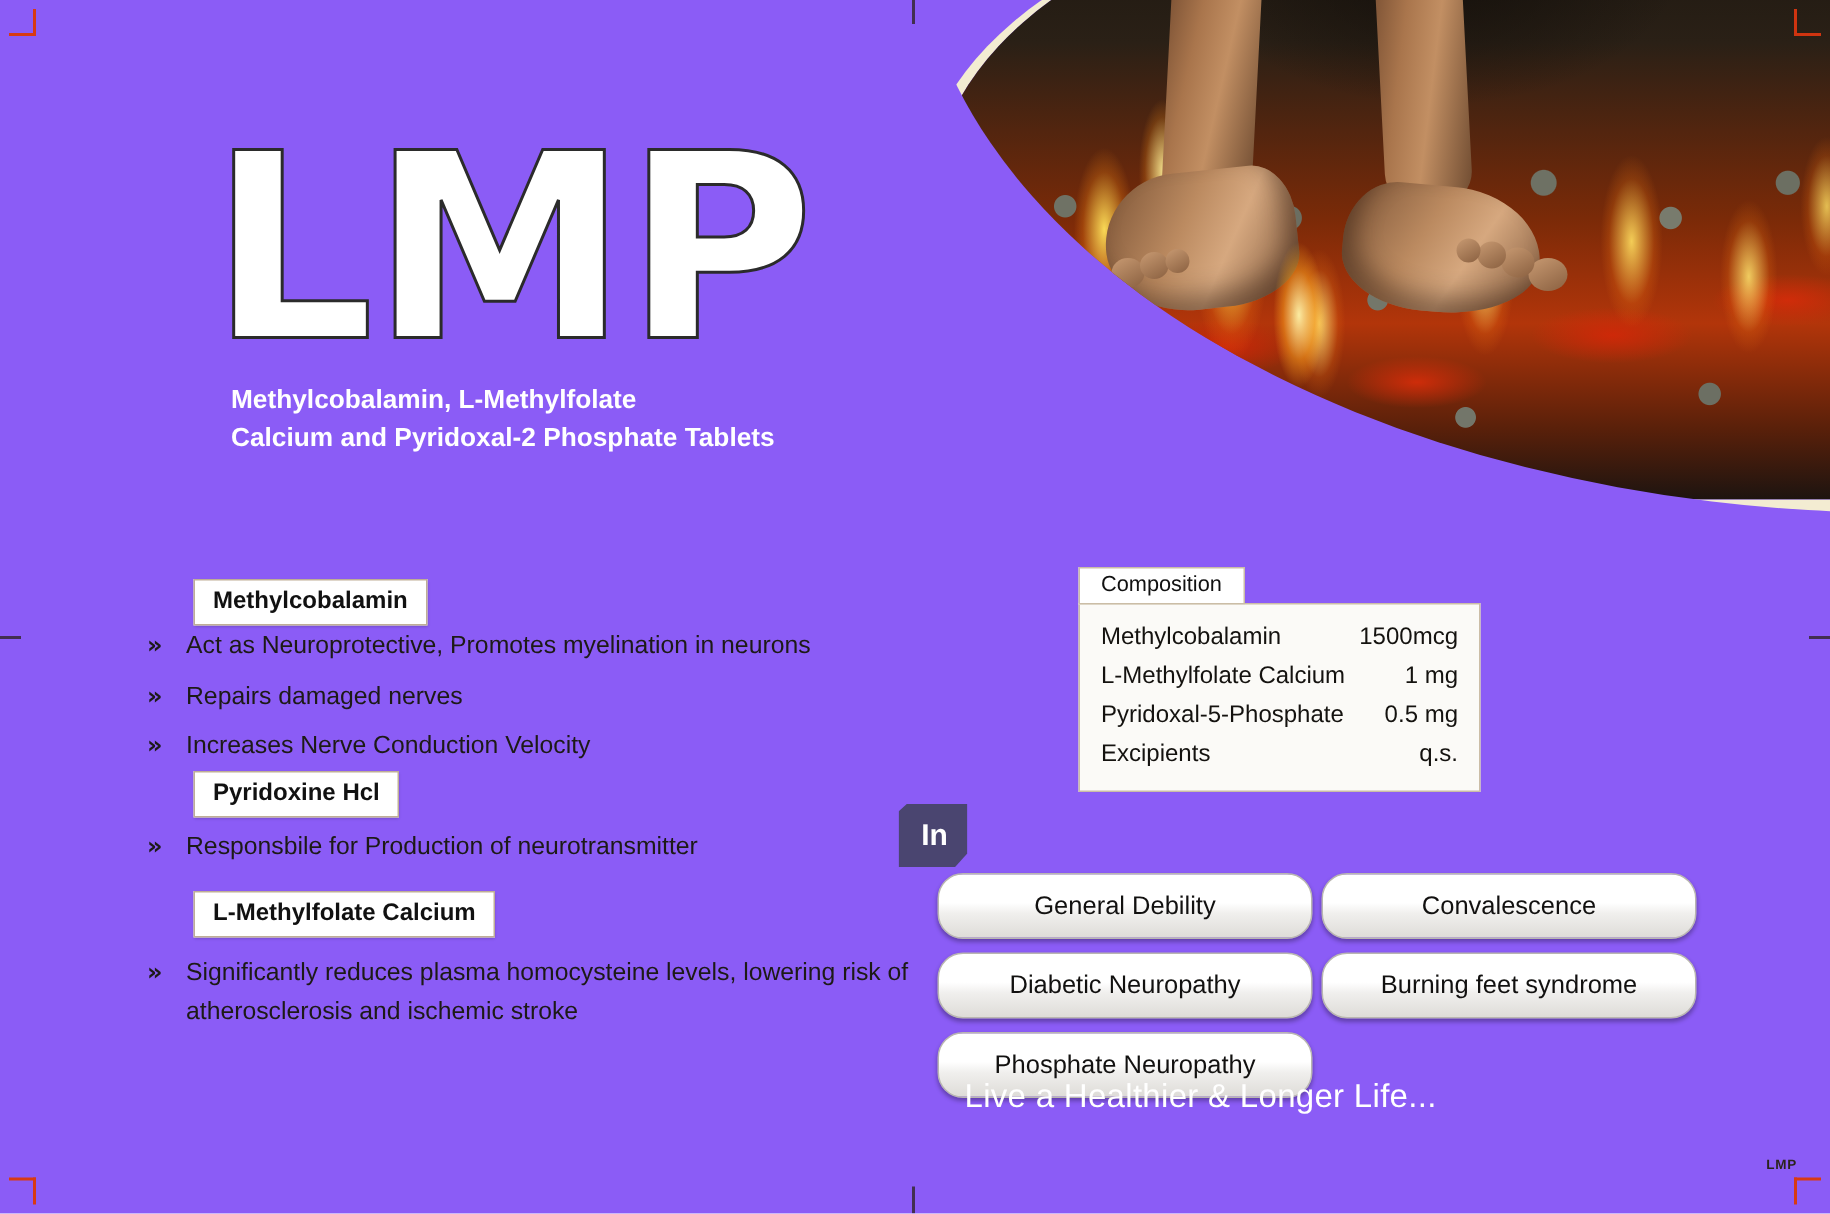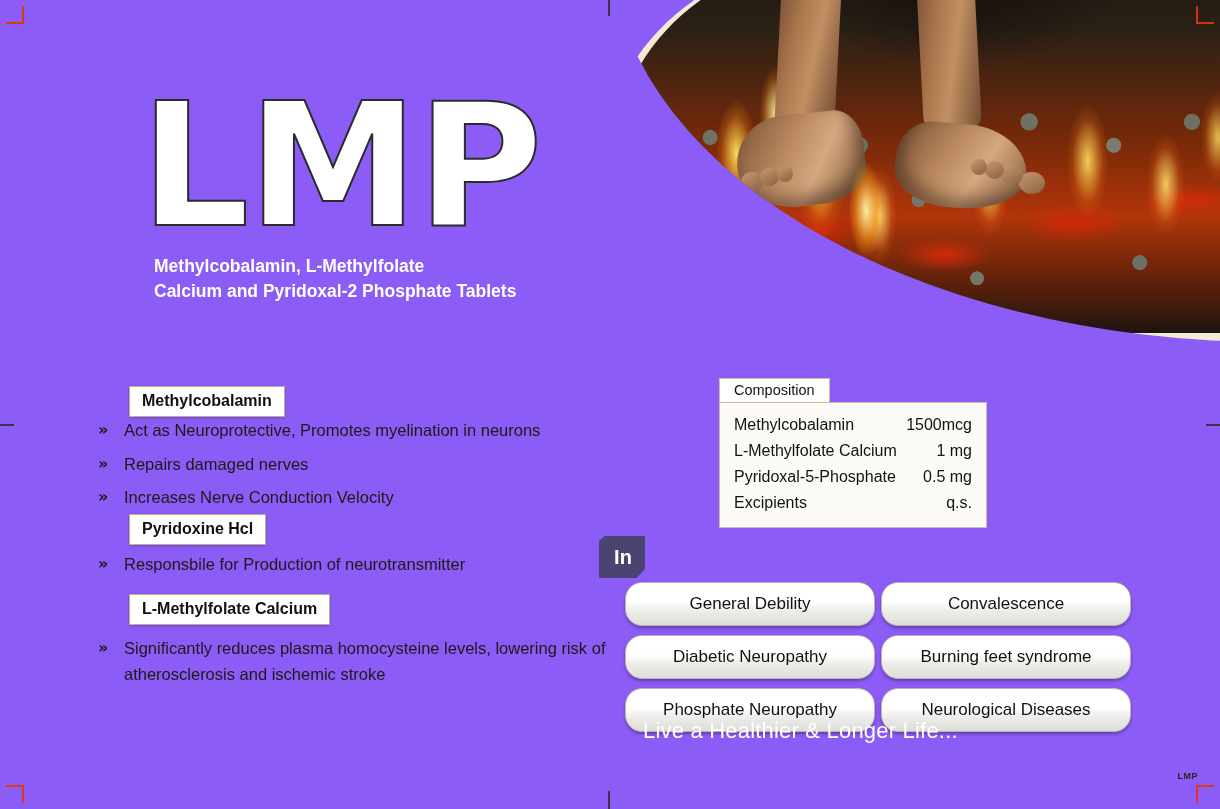--- a/index.html
+++ b/index.html
@@ -302,21 +302,20 @@
   </div>
 
   <div class="in-badge">In</div>
 
   <div class="pills">
     <div class="pill">General Debility</div>
     <div class="pill">Convalescence</div>
     <div class="pill">Diabetic Neuropathy</div>
     <div class="pill">Burning feet syndrome</div>
     <div class="pill">Phosphate Neuropathy</div>
-    <div class="pill">Neurological Diseases</div>
   </div>
 
   <div class="tagline">Live a Healthier &amp; Longer Life...</div>
 
   <div class="footcode">LMP</div>
 
   <div class="cropmark cm-tl">
       <i class="h"></i>
       <i class="v"></i>
     </div>

